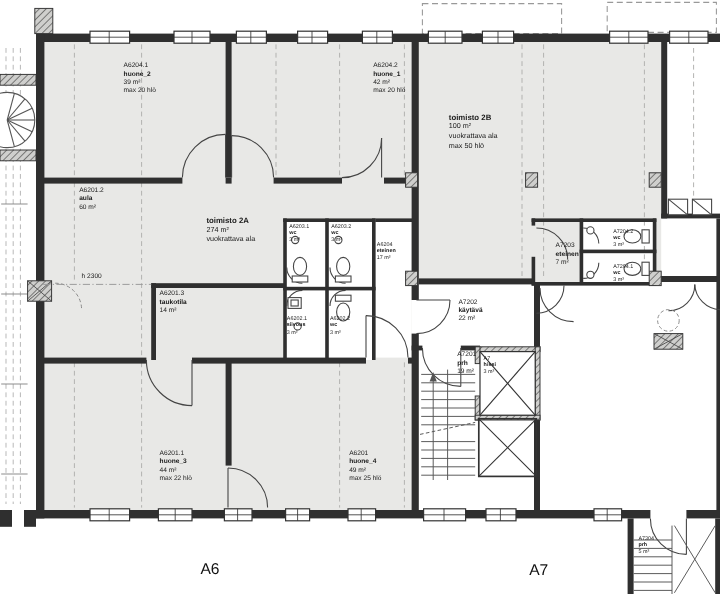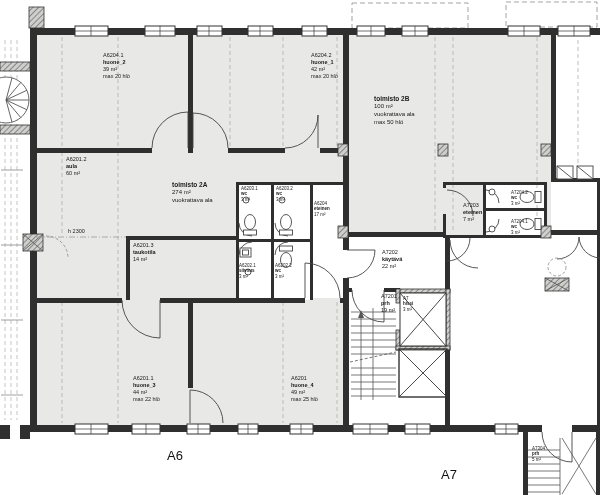--- a/index.html
+++ b/index.html
@@ -440,16 +440,16 @@
       <span>max 25 hlö</span>
 </div>
 <div class="lbl tiny" style="left:532px;top:446px">
   <span>A7304</span>
       <span class="nm">prh</span>
   <span>5 m²</span>
 </div>
 <div class="lbl" style="left:68px;top:228px">
   <span>h 2300</span>
 </div>
-<div class="wing" style="left:167px;top:448px">A6</div>
+<div class="wing" style="left:167px;top:466px">A6</div>
 <div class="wing" style="left:441px;top:467px">A7</div>
 
 </div>
 
 </body></html>

